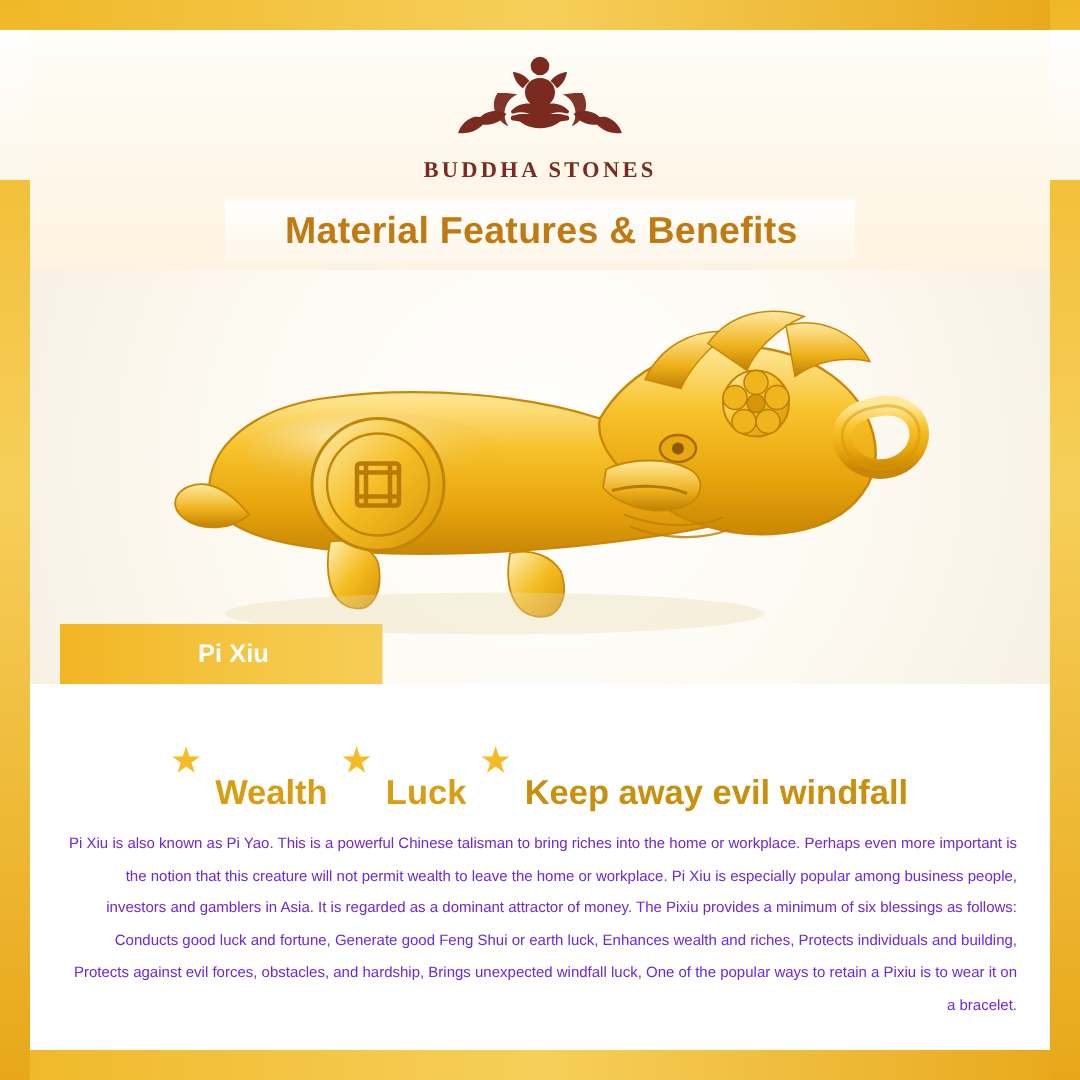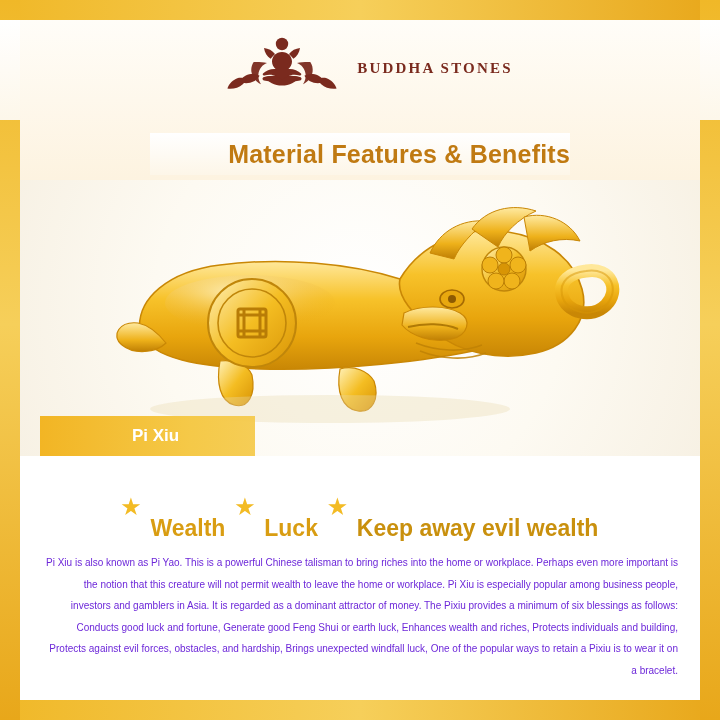--- a/index.html
+++ b/index.html
@@ -48,41 +48,41 @@
     left: 20px; right: 20px; top: 20px;
     height: 160px;
     background: linear-gradient(180deg,#fffdf8 0%, #fdf3e0 100%);
     display: flex;
     flex-direction: column;
     align-items: center;
   }
   .logo-wrap {
     margin-top: 10px;
     display: flex;
-    flex-direction: row;
+    flex-direction: column;
     align-items: center;
   }
   .logo-mark { width: 150px; height: 72px; display:block; }
   .brand-name {
     margin-top: 4px;
     font-size: 15px;
     letter-spacing: 2.2px;
     color: #7a2a1e;
     font-weight: bold;
     font-family: "Liberation Serif", serif;
   }
 
   
   .title-banner {
     position: absolute;
     left: 150px; right: 150px;
     top: 133px;
     height: 42px;
     background: linear-gradient(180deg,#ffffff 0%,#fdf6e8 100%);
-    display: flex; align-items: center; justify-content: flex-end;
+    display: flex; align-items: center; justify-content: flex-start; padding-left: 40px;
   }
   .title-banner h1 {
     font-size: 25px;
     color: #c07a12;
     font-weight: bold;
     letter-spacing: .2px;
     white-space: nowrap;
   }
 
   
@@ -261,19 +261,19 @@
     <div class="photo-label">Pi Xiu</div>
   </div>
 
   <div class="body-area">
     <div class="benefit-row">
       <span class="star">★</span>
       <span class="b-text">Wealth</span>
       <span class="star">★</span>
       <span class="b-text">Luck</span>
       <span class="star">★</span>
-      <span class="b-text dark">Keep away evil wealth</span>
+      <span class="b-text dark">Keep away evil windfall</span>
     </div>
 
     <p class="para">Pi Xiu is also known as Pi Yao. This is a powerful Chinese talisman to bring riches into the home or workplace. Perhaps even more important is the notion that this creature will not permit wealth to leave the home or workplace. Pi Xiu is especially popular among business people, investors and gamblers in Asia. It is regarded as a dominant attractor of money. The Pixiu provides a minimum of six blessings as follows: Conducts good luck and fortune, Generate good Feng Shui or earth luck, Enhances wealth and riches, Protects individuals and building, Protects against evil forces, obstacles, and hardship, Brings unexpected windfall luck, One of the popular ways to retain a Pixiu is to wear it on a bracelet.</p>
   </div>
 
 </div>
 
 </body></html>

